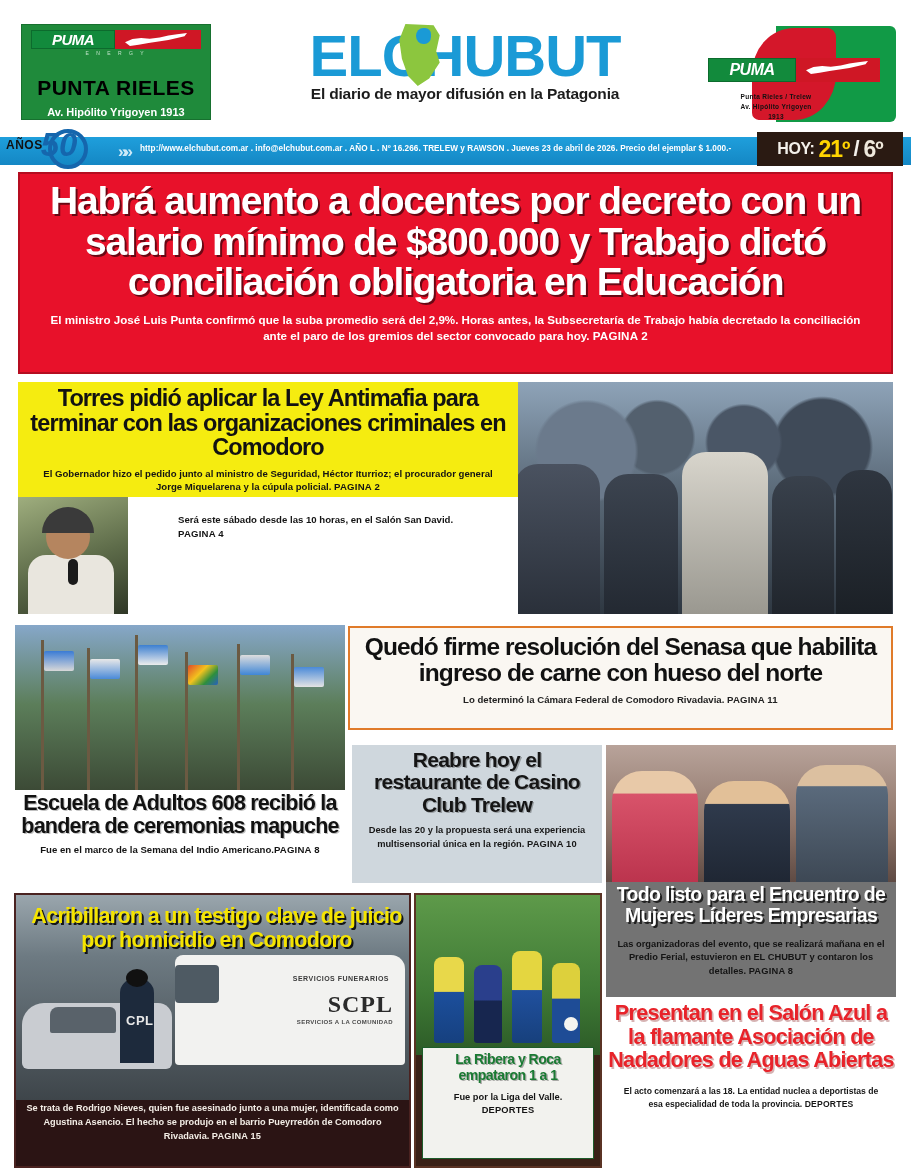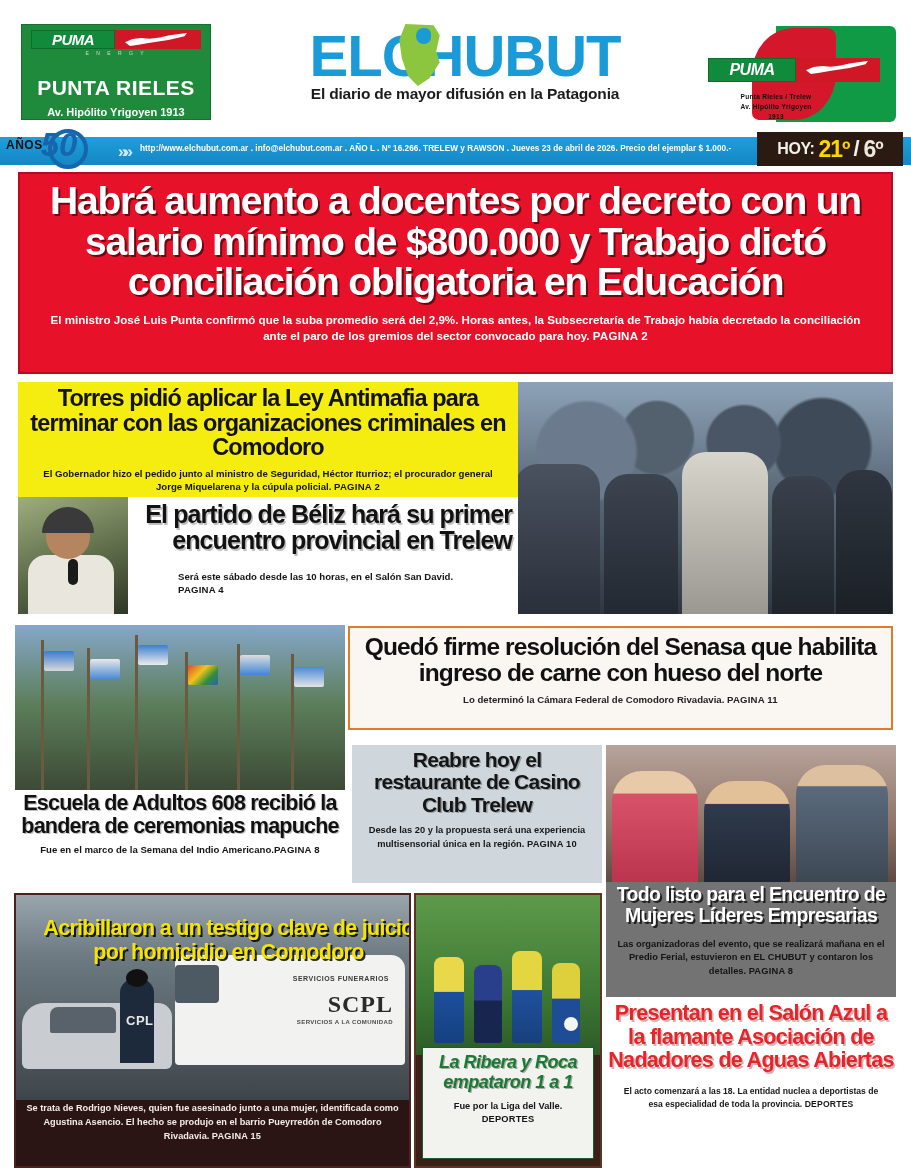--- a/index.html
+++ b/index.html
@@ -32,21 +32,21 @@
   }
   .puma-cat{
     position:absolute;left:10px;top:3px;width:62px;height:15px;
     background:#fff;
     clip-path:polygon(0% 62%, 12% 40%, 26% 34%, 40% 38%, 56% 30%, 70% 16%, 84% 8%, 100% 0%, 96% 22%, 84% 34%, 70% 46%, 54% 56%, 38% 66%, 22% 78%, 8% 86%);
   }
   .puma-energy{
     font-size:5px;letter-spacing:3px;color:#bfe3c8;margin-top:1px;
   }
   .punta-name{
-    color:#ffffff;font-weight:bold;font-size:21px;letter-spacing:0.5px;margin-top:20px;
+    color:#000000;font-weight:bold;font-size:21px;letter-spacing:0.5px;margin-top:20px;
   }
   .punta-addr{
     color:#fff;font-size:11px;font-weight:bold;margin-top:5px;line-height:1.3;text-align:center;
   }
 
   .logo-block{
     position:absolute;left:250px;top:28px;width:430px;text-align:center;
   }
   .logo-word{
     position:relative;display:inline-block;
@@ -295,21 +295,21 @@
   .van-win{position:absolute;right:190px;top:70px;width:44px;height:38px;background:#4e5a63;border-radius:4px;}
   .van-txt{position:absolute;right:16px;top:96px;color:#2b2b2b;font-size:24px;font-weight:bold;letter-spacing:1px;font-family:Liberation Serif, serif;}
   .van-txt2{position:absolute;right:20px;top:80px;color:#3a3a3a;font-size:7px;font-weight:bold;letter-spacing:0.5px;}
   .van-txt3{position:absolute;right:16px;top:124px;color:#4a4a4a;font-size:6px;font-weight:bold;letter-spacing:0.4px;}
   .car{position:absolute;left:6px;top:108px;width:150px;height:66px;background:#c9ccd1;border-radius:22px 14px 6px 6px;}
   .car-win{position:absolute;left:34px;top:112px;width:66px;height:26px;background:#59626a;border-radius:8px 6px 2px 2px;}
   .cop{position:absolute;left:104px;top:84px;width:34px;height:84px;background:#1d2a3c;border-radius:14px 14px 0 0;}
   .cop-h{position:absolute;left:110px;top:74px;width:22px;height:18px;border-radius:50%;background:#111;}
   .cpl{position:absolute;left:110px;top:118px;color:#e8e8e8;font-size:13px;font-weight:bold;letter-spacing:0.5px;}
   .acrib h2{
-    position:absolute;left:0;top:6px;width:393px;margin:16px;text-align:center;
+    position:absolute;left:0;top:6px;width:393px;margin:4px;text-align:center;
     color:#f5e400;font-size:21.5px;font-weight:bold;line-height:1.1;letter-spacing:-0.7px;
     text-shadow:2px 2px 0 rgba(0,0,0,0.85);
   }
   .acrib p{
     position:absolute;left:10px;top:207px;width:373px;margin:0;text-align:center;
     color:#f3ede6;font-size:9.2px;line-height:1.52;font-weight:bold;
   }
 
   
   .ribera{
@@ -322,23 +322,22 @@
     overflow:hidden;
   }
   .player{position:absolute;bottom:12px;border-radius:8px 8px 3px 3px;}
   .ball{position:absolute;right:22px;bottom:24px;width:14px;height:14px;border-radius:50%;background:#f4f4f0;}
   .ribera-box{
     position:absolute;left:6px;top:152px;width:172px;height:112px;background:#f2f2ee;
     border:1px solid #1d5c2a;box-sizing:border-box;padding-top:4px;
   }
   .ribera-box h2{
     margin:0;text-align:center;color:#1a7a33;
-    font-size:18px;font-weight:bold;line-height:1.12;letter-spacing:-0.5px;
+    font-size:14px;font-weight:bold;line-height:1.12;letter-spacing:-0.5px;
     text-shadow:1.3px 1.3px 0 rgba(0,0,0,0.3);
-    font-style:italic;
   }
   .ribera-box p{
     margin:8px 4px 0 4px;text-align:center;color:#141414;font-size:9.3px;
     line-height:1.4;font-weight:bold;
   }
 </style>
 </head>
 <body>
 
 <div class="page">
@@ -418,21 +417,20 @@
     <p><span>El Gobernador hizo el pedido junto al ministro de Seguridad, Héctor Iturrioz; el procurador general Jorge Miquelarena y la cúpula policial.</span> <span class="pg">PAGINA 2</span></p>
   </div>
 
   <div class="beliz">
     <div class="beliz-photo">
       <div class="bp-body"></div>
       <div class="bp-head"></div>
       <div class="bp-hair"></div>
       <div class="bp-mic"></div>
     </div>
-    <h2>El partido de Béliz hará su primer encuentro provincial en Trelew</h2>
     <p><span>Será este sábado desde las 10 horas, en el Salón San David.</span><br><span class="pg">PAGINA 4</span></p>
   </div>
 
   <div class="escuela-photo">
     <div class="flagpole" style="left:26px;height:150px;"></div>
     <div class="flagcloth" style="left:29px;top:26px;background:linear-gradient(180deg,#3a7bd5,#d8d8d8);"></div>
     <div class="flagpole" style="left:72px;height:142px;"></div>
     <div class="flagcloth" style="left:75px;top:34px;background:linear-gradient(180deg,#e8e8e8,#4a8ad8);"></div>
     <div class="flagpole" style="left:120px;height:155px;"></div>
     <div class="flagcloth" style="left:123px;top:20px;background:linear-gradient(180deg,#3c7fd0,#ececec);"></div>

